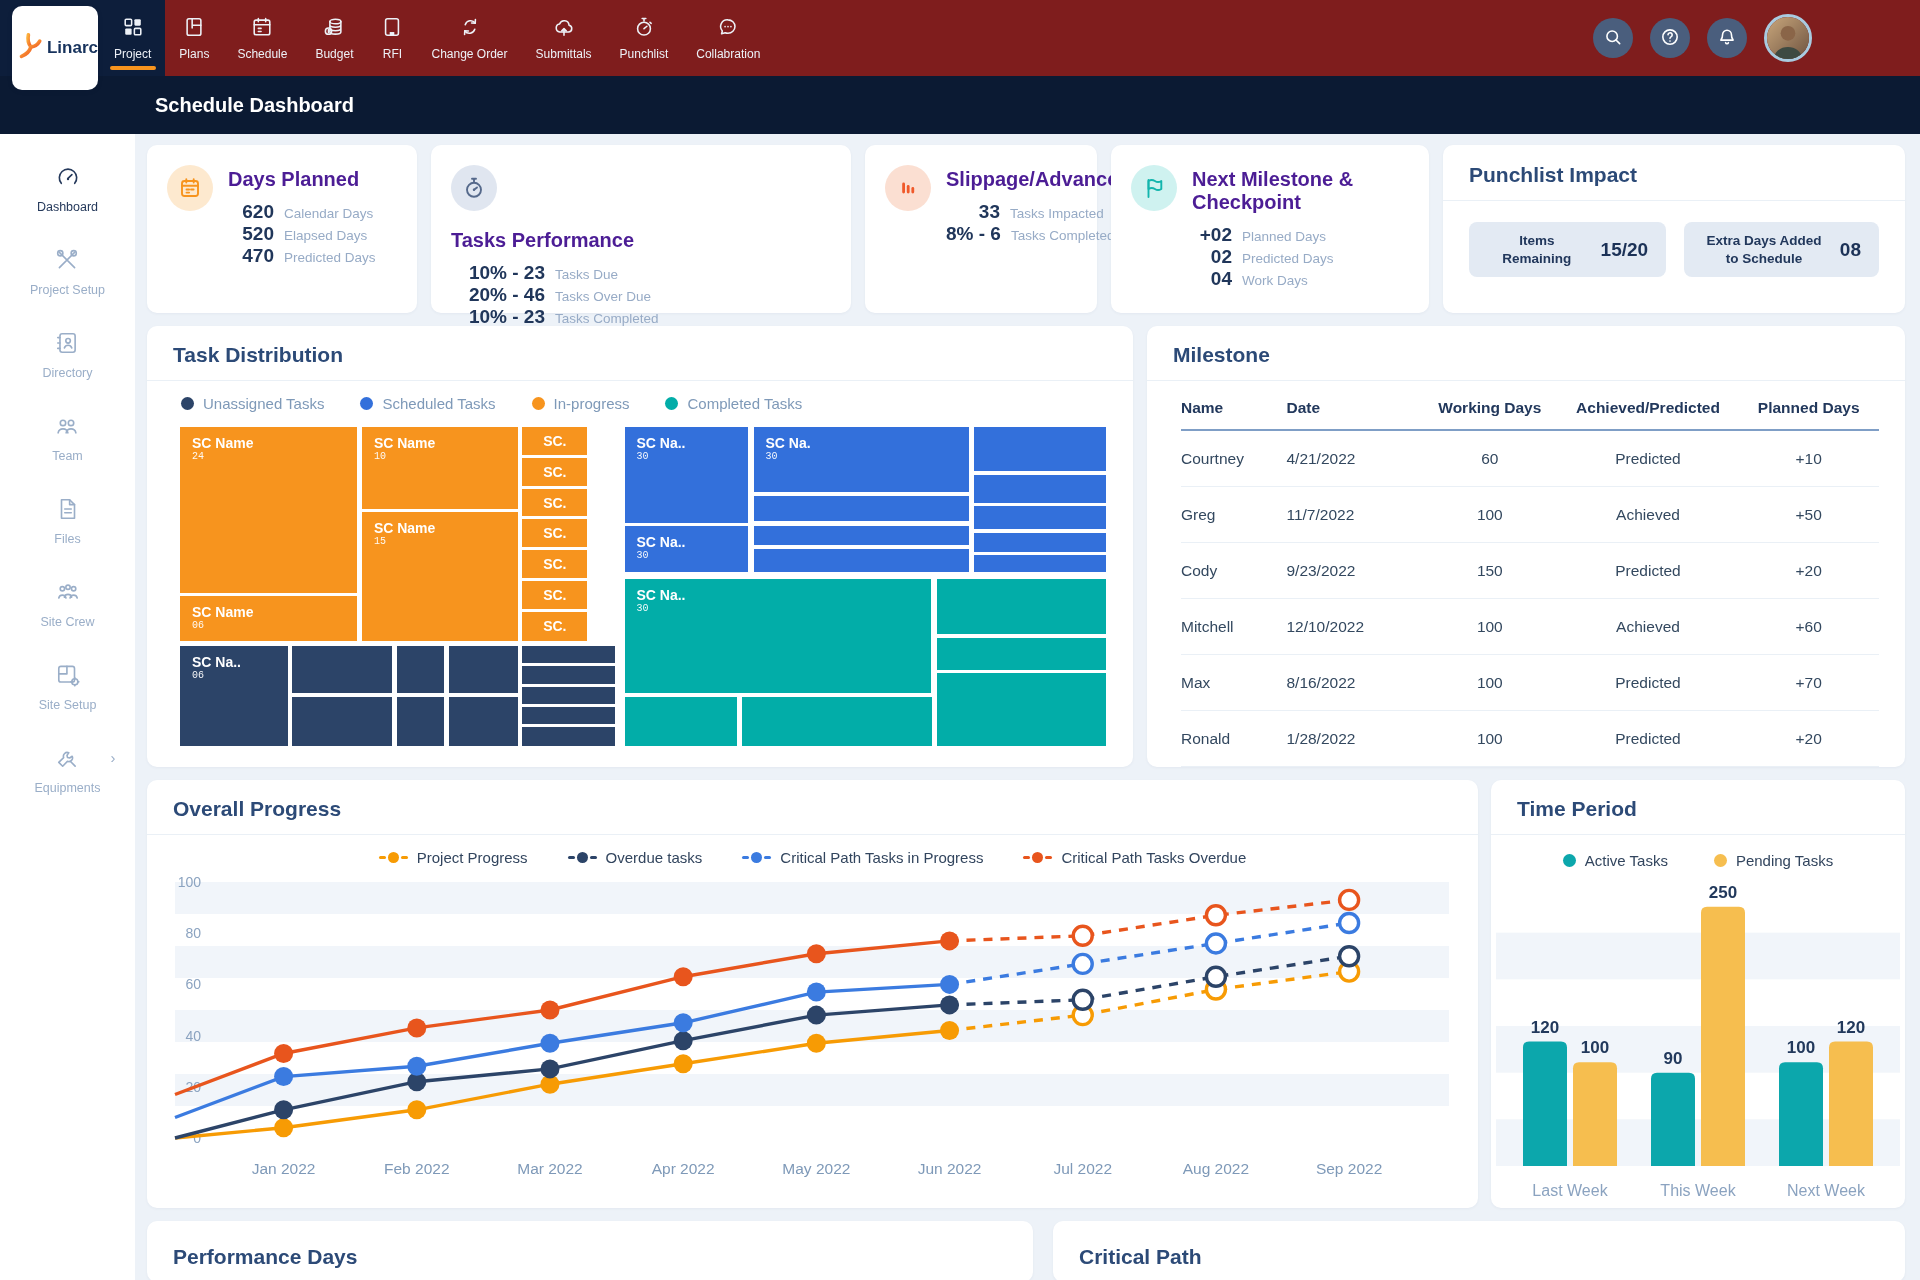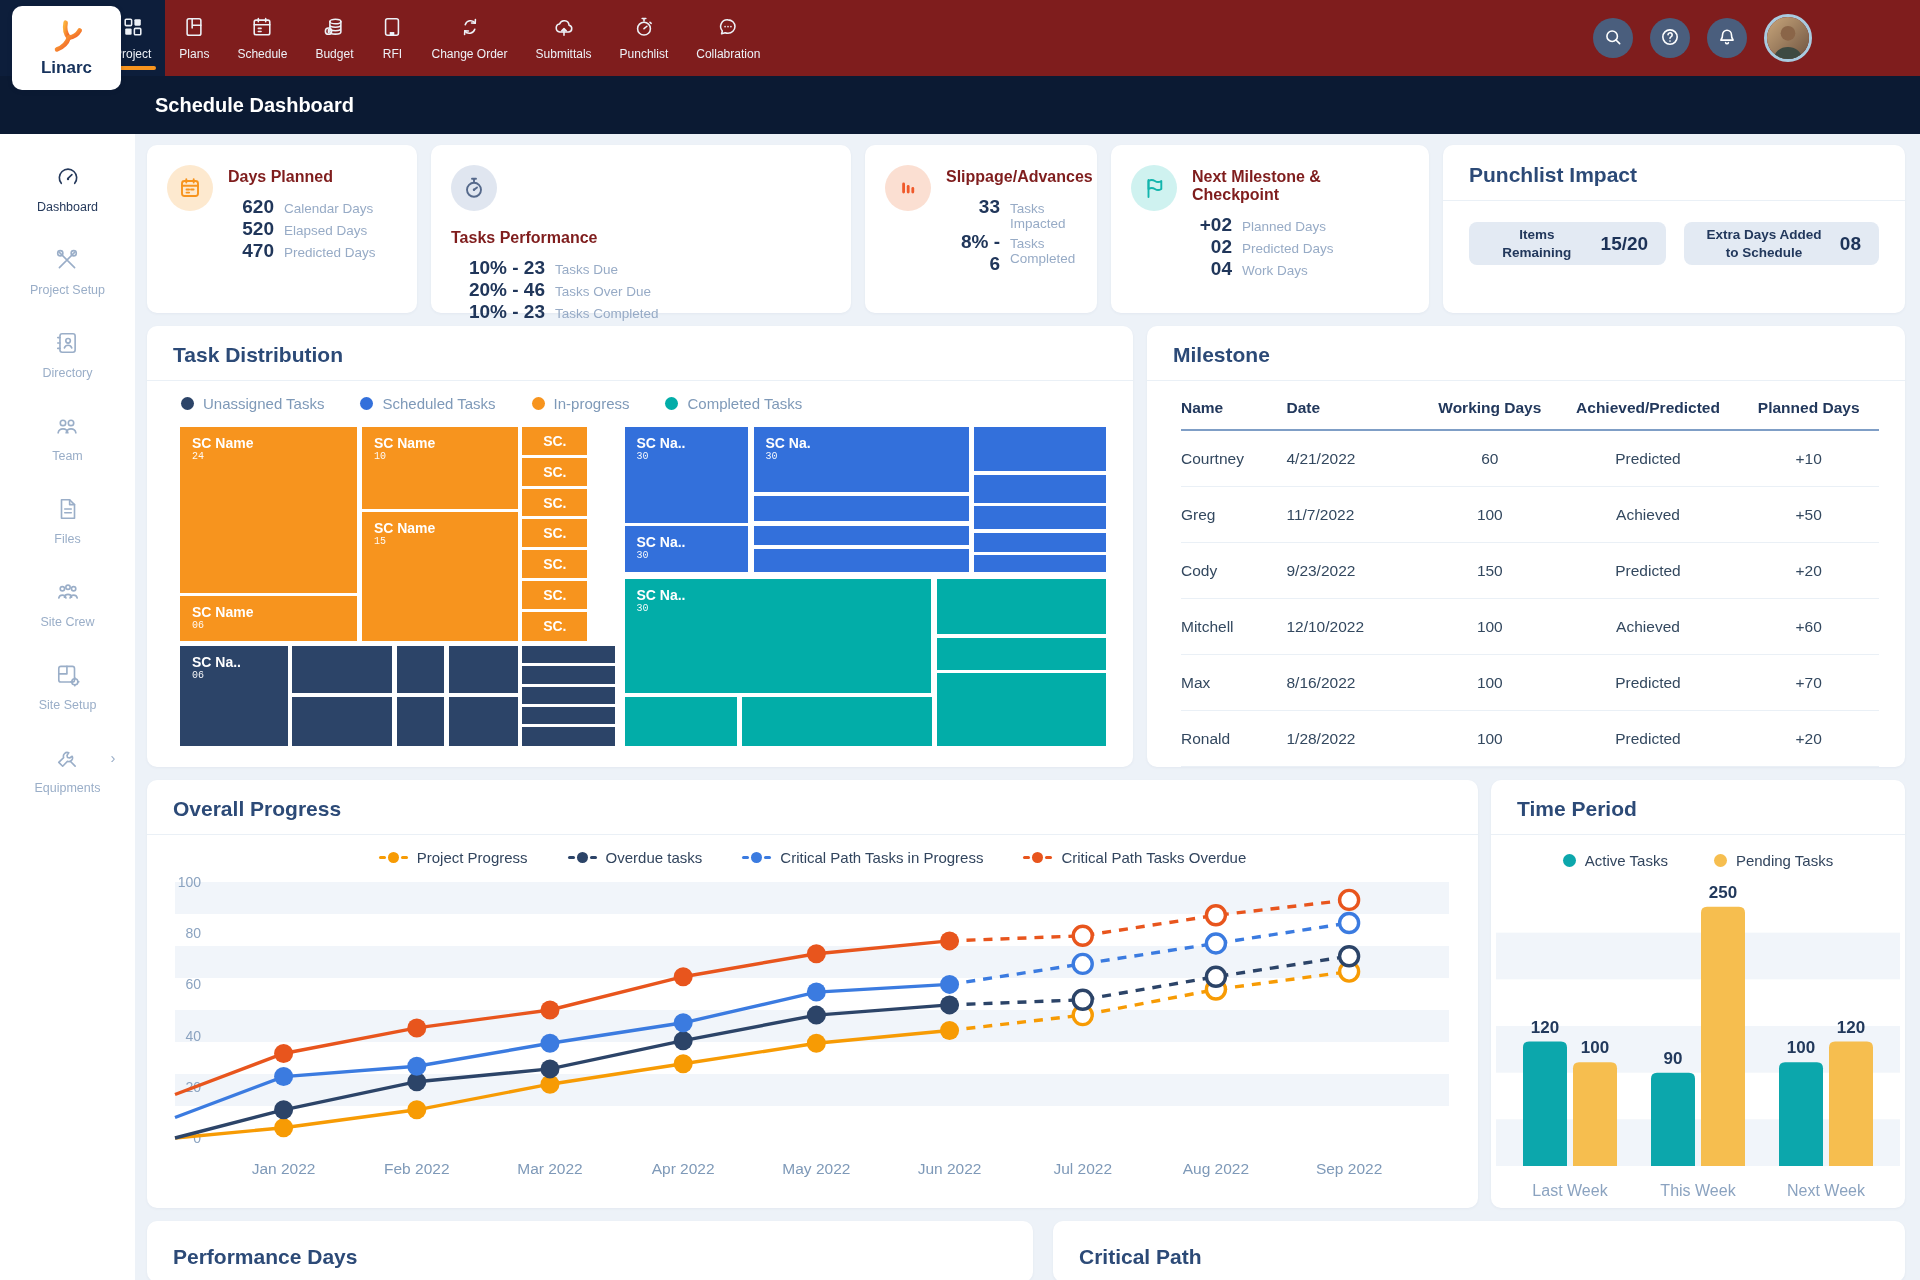--- a/index.html
+++ b/index.html
@@ -15,22 +15,22 @@
   .tab .tlabel { font-size:12px; }
   .tab.active { background:#0D1E3B; }
   .tab.active::after { content:""; position:absolute; bottom:6px; left:50%; transform:translateX(-50%);
          width:46px; height:4px; border-radius:2px; background:#F7941E; }
   .top-actions { position:absolute; right:108px; top:0; height:76px; display:flex; align-items:center; gap:17px; }
   .circle-btn { width:40px; height:40px; border-radius:50%; background:#4A5E7D; color:#FFFFFF;
          border:none; display:flex; align-items:center; justify-content:center; cursor:pointer; }
   .avatar { width:48px; height:48px; border-radius:50%; border:3px solid #A9CBE0; overflow:hidden; cursor:pointer; flex:none; }
   .avatar svg { display:block; width:100%; height:100%; }
 
-  .logo-card { position:absolute; left:12px; top:6px; width:109px; height:84px; background:#fff; border-radius:10px;
-         z-index:9; display:flex; flex-direction:column; align-items:center; justify-content:center;
+  .logo-card { position:absolute; left:12px; top:6px; width:86px; height:84px; background:#fff; border-radius:10px;
+         z-index:9; display:flex; align-items:center; justify-content:center;
          box-shadow:0 1px 4px rgba(10,25,50,.25); }
   .logo-mark { width:46px; height:40px; }
   .logo-text { font-weight:bold; color:#16325C; font-size:17px; margin-top:-1px; }
 
   .subheader { height:58px; background:#0B1A33; display:flex; align-items:center; padding-left:155px;
          color:#FFFFFF; font-size:20px; font-weight:bold; position:relative; z-index:3; }
 
   
   .main { display:flex; height:1146px; }
   .sidebar { width:135px; background:#FFFFFF; padding-top:30px; display:flex; flex-direction:column;
@@ -44,36 +44,36 @@
 
   
   .cards-row { display:flex; gap:14px; height:168px; }
   .card { background:#fff; border-radius:10px; box-shadow:0 1px 3px rgba(30,50,90,.05); padding:20px 20px; display:flex; gap:15px; }
   .ic-circle { width:46px; height:46px; border-radius:50%; flex:none; display:flex; align-items:center; justify-content:center; }
   .ic-cal   { background:#FDE9CF; color:#F7941E; }
   .ic-watch { background:#E0E6F0; color:#55698B; }
   .ic-bars  { background:#FBDFD2; color:#F0592A; }
   .ic-flag  { background:#CFF2F0; color:#12B5AD; }
   .card-body { display:flex; flex-direction:column; gap:8px; padding-top:3px; }
-  .card-title { color:#7f1d1d; font-size:16px; font-weight:bold; margin-bottom:2px; }
+  .card-title { color:#4c1d95; font-size:20px; font-weight:bold; margin-bottom:2px; }
   .crow { display:flex; align-items:baseline; gap:10px; }
   .cval { font-weight:bold; color:#20365A; font-size:19px; text-align:right; }
   .clab { color:#97ABC6; font-size:13.5px; }
   .card.days { width:270px; } .card.days .cval { min-width:46px; }
   .card.perf { width:420px;flex-direction:column; } .card.perf .cval { min-width:94px; }
   .card.slip { width:232px; } .card.slip .cval { min-width:54px; }
   .card.next { width:318px; } .card.next .cval { min-width:40px; }
   .total-box { margin-left:auto; align-self:center; background:#FCF3DD; border-radius:8px; padding:15px 18px; text-align:center; }
   .total-label { color:#9FB0C8; font-size:14px; }
   .total-val { font-weight:bold; font-size:20px; color:#20365A; margin-top:6px; }
 
   .card.punch { flex:1; display:block; padding:0; }
   .p-title { padding:18px 26px 13px; font-size:21px; font-weight:bold; color:#2C4A77; border-bottom:1px solid #EAF0F6; }
   .p-boxes { display:flex; gap:18px; padding:21px 26px; }
-  .p-box { background:#E3EAF3; border-radius:8px; display:flex; align-items:center; gap:14px; padding:4px 18px; }
+  .p-box { background:#E3EAF3; border-radius:8px; display:flex; align-items:center; gap:14px; padding:10px 18px; }
   .p-label { color:#22385C; font-size:13.5px; font-weight:bold; text-align:center; line-height:1.3; max-width:132px; }
   .p-val { font-weight:bold; font-size:19px; color:#1C3257; }
 
   
   .panel { background:#fff; border-radius:10px; box-shadow:0 1px 3px rgba(30,50,90,.05); overflow:hidden; }
   .panel-title { padding:17px 26px 13px; font-size:21px; font-weight:bold; color:#2C4A77; border-bottom:1px solid #EAF0F6; }
   .row2 { display:flex; gap:14px; height:448px; }
   .row3 { display:flex; gap:13px; height:436px; }
   .row4 { display:flex; gap:20px; height:120px; }
 

